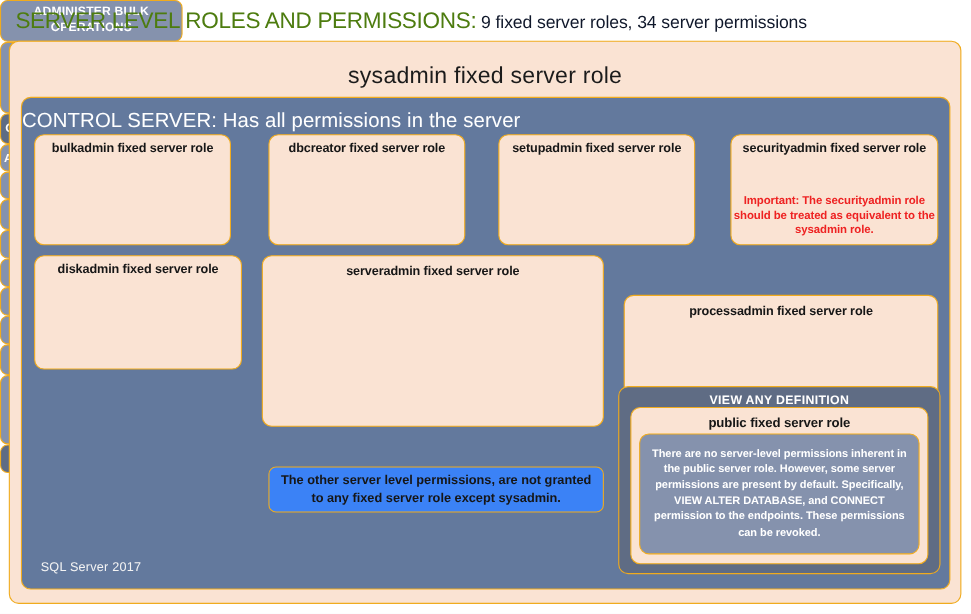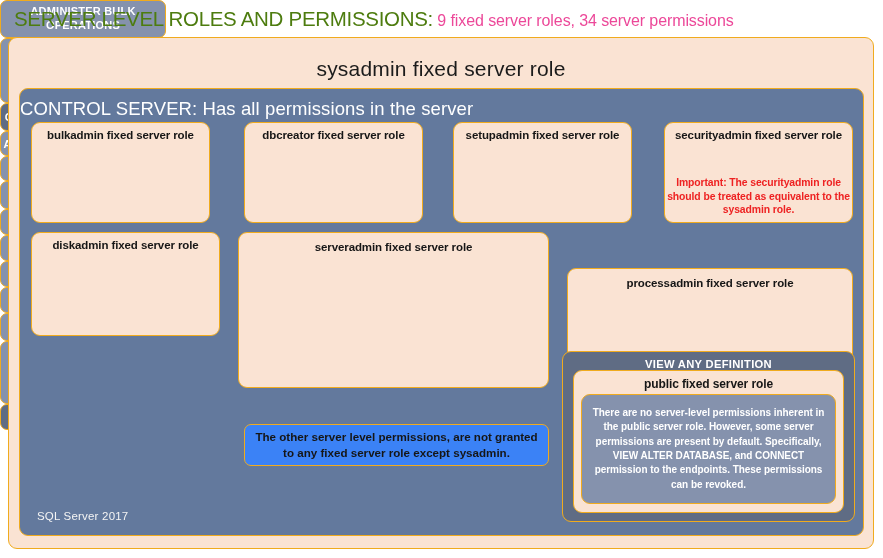--- a/index.html
+++ b/index.html
@@ -32,21 +32,21 @@
   }
   .title-strong {
     font-size: 20.5px;
     letter-spacing: -0.3px;
     font-weight: 400;
     color: #4d7c0f;
   }
   .title-rest {
     font-size: 16px;
     font-weight: 400;
-    color: #ec4899;
+    color: #0f172a;
     letter-spacing: -0.1px;
   }
 
   
   .panel {
     position: absolute;
     box-sizing: border-box;
     border-radius: 9px;
   }
   

